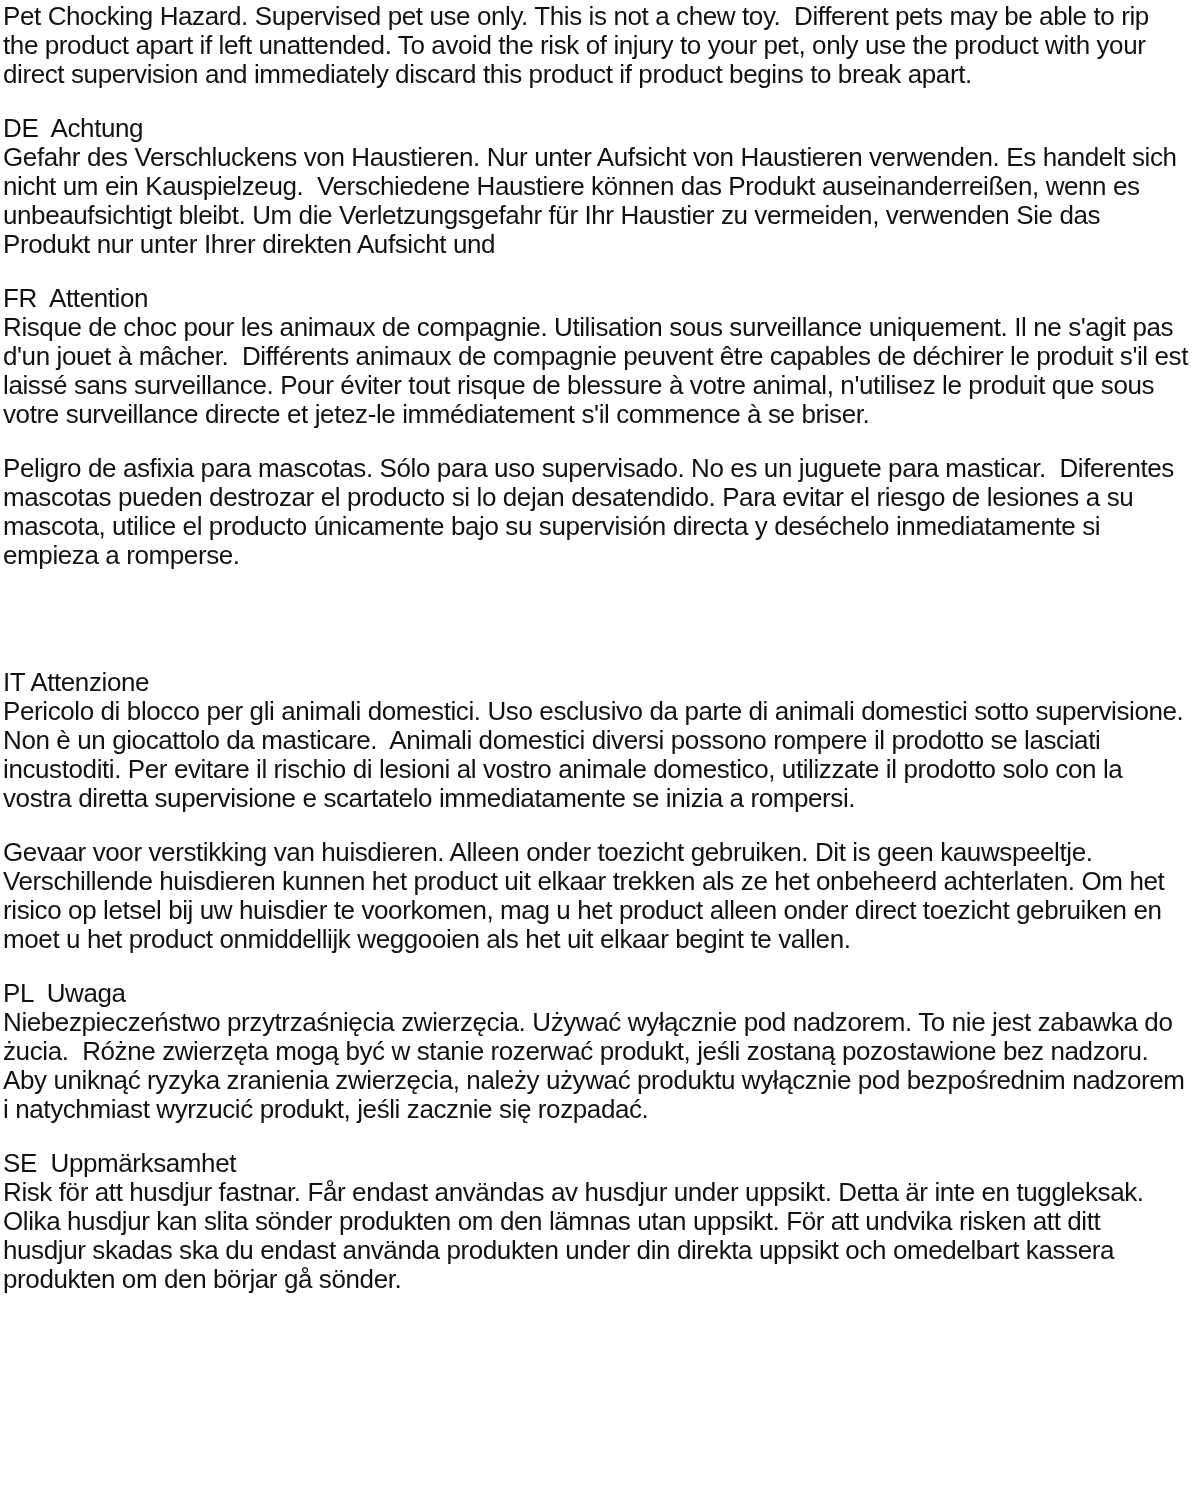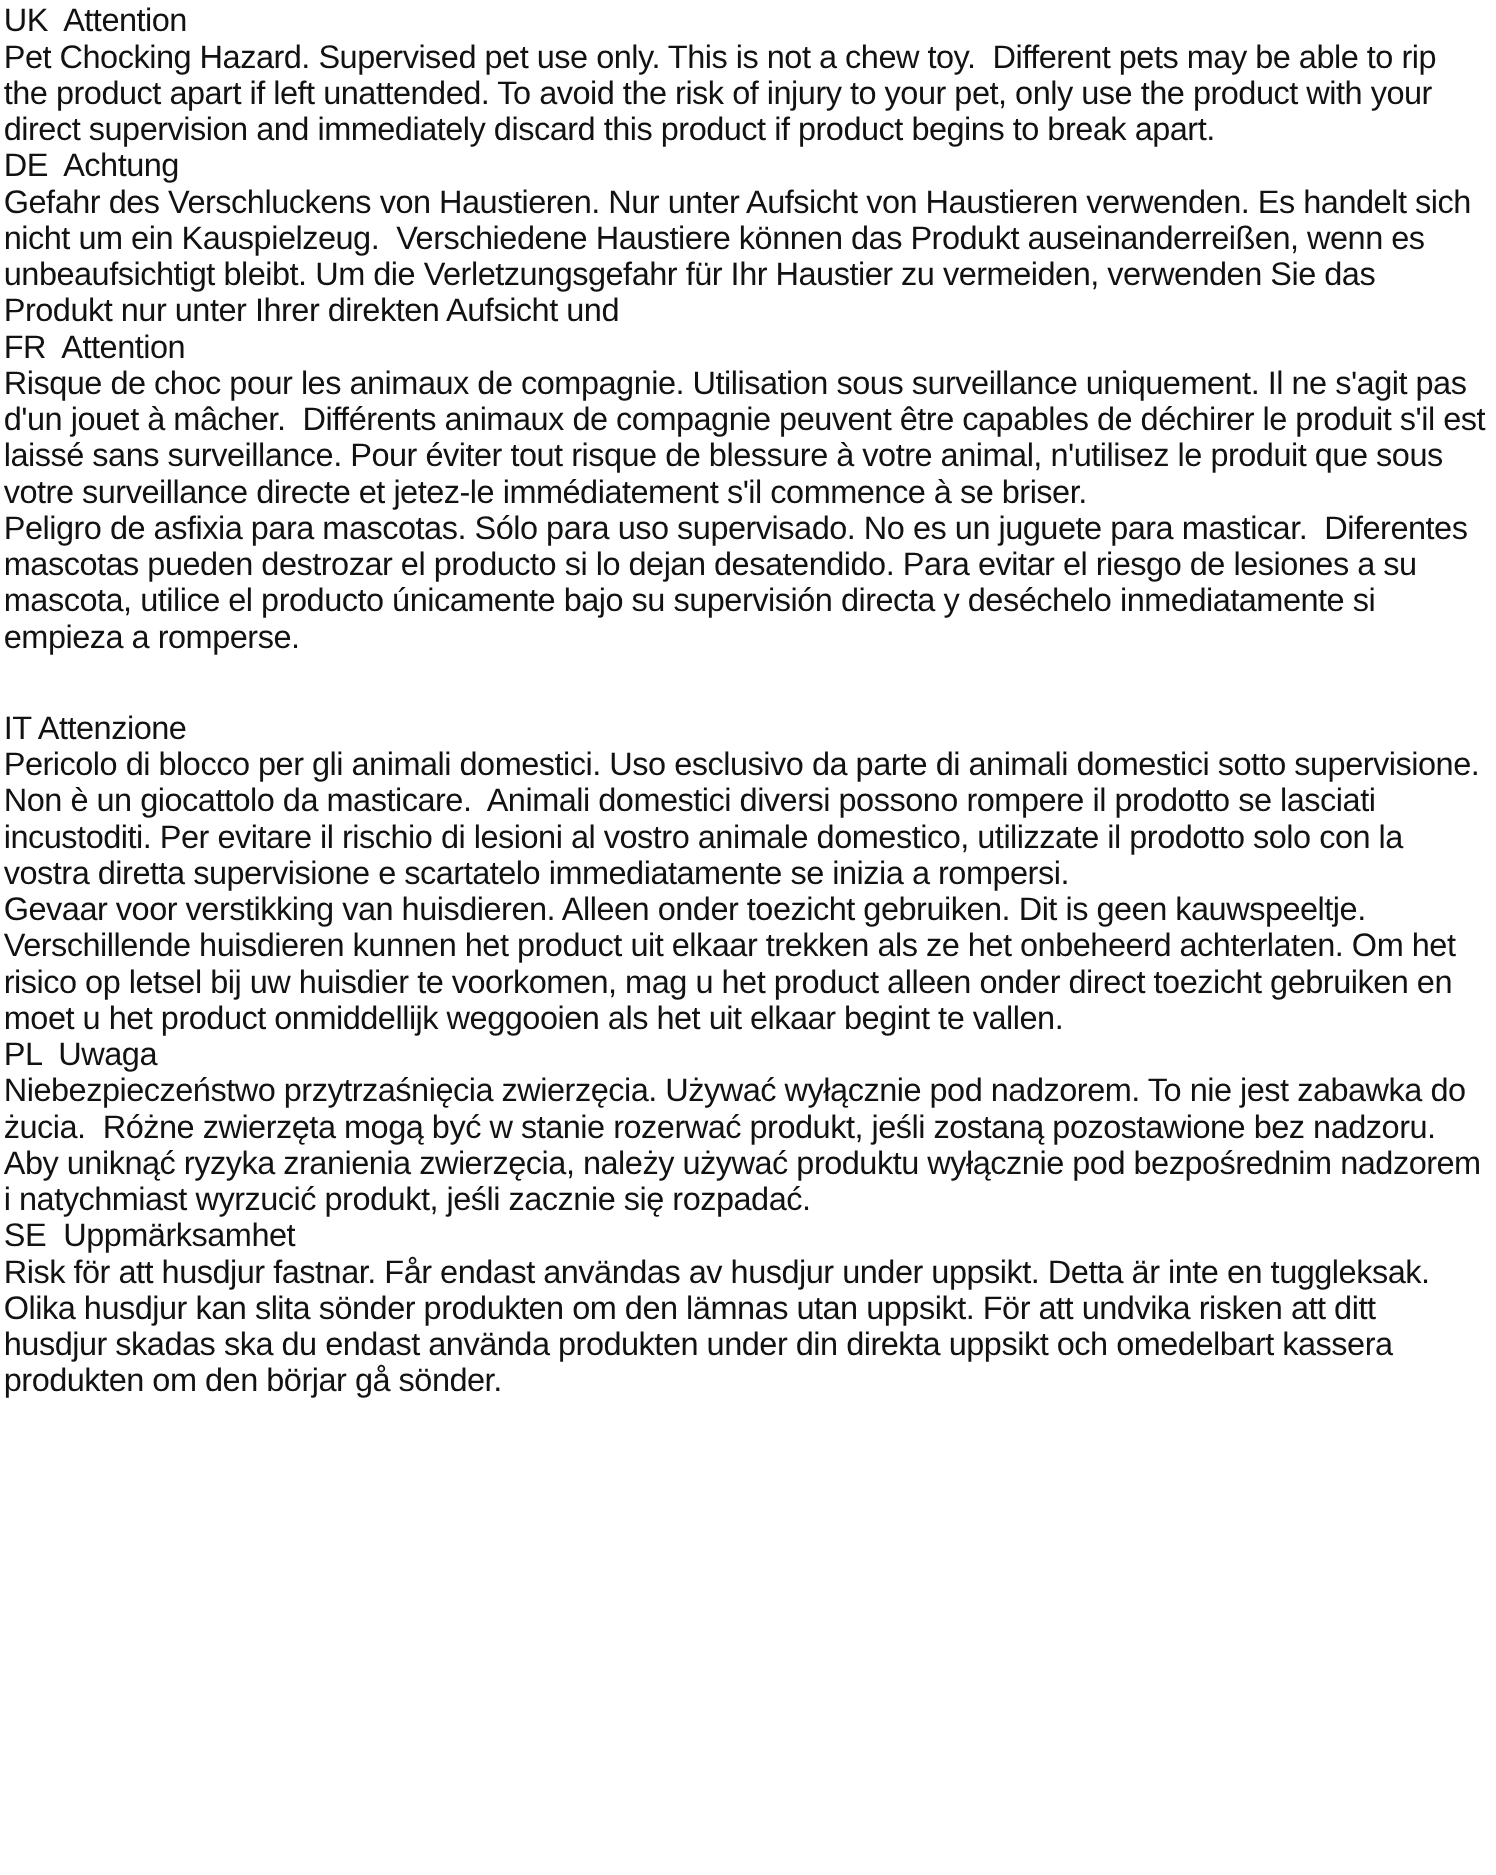--- a/index.html
+++ b/index.html
@@ -13,46 +13,46 @@
     font-family: "Liberation Sans", "DejaVu Sans", sans-serif;
     color: #121212;
     -webkit-font-smoothing: antialiased;
   }
   .doc {
     box-sizing: border-box;
     width: 1197px;
     padding: 2px 8px 10px 3px;
   }
   .section {
+    margin-top: 25px;
   }
   .section:first-child {
     margin-top: 0;
   }
   .section.gap-large {
-    margin-top: 44px;
+    margin-top: 98px;
   }
   .section-heading,
   .section-body {
     font-size: 26px;
     line-height: 29px;
     letter-spacing: -0.4px;
     white-space: pre-wrap;
     word-break: normal;
   }
   .section-heading {
     font-weight: 400;
   }
 </style>
 </head>
 <body>
 
 <div class="doc">
 
   <div class="section">
-    <div class="section-heading">UK  Attention</div>
     <div class="section-body">Pet Chocking Hazard. Supervised pet use only. This is not a chew toy.  Different pets may be able to rip the product apart if left unattended. To avoid the risk of injury to your pet, only use the product with your direct supervision and immediately discard this product if product begins to break apart.</div>
   </div>
 
   <div class="section">
     <div class="section-heading">DE  Achtung</div>
     <div class="section-body">Gefahr des Verschluckens von Haustieren. Nur unter Aufsicht von Haustieren verwenden. Es handelt sich nicht um ein Kauspielzeug.  Verschiedene Haustiere können das Produkt auseinanderreißen, wenn es unbeaufsichtigt bleibt. Um die Verletzungsgefahr für Ihr Haustier zu vermeiden, verwenden Sie das Produkt nur unter Ihrer direkten Aufsicht und</div>
   </div>
 
   <div class="section">
     <div class="section-heading">FR  Attention</div>

